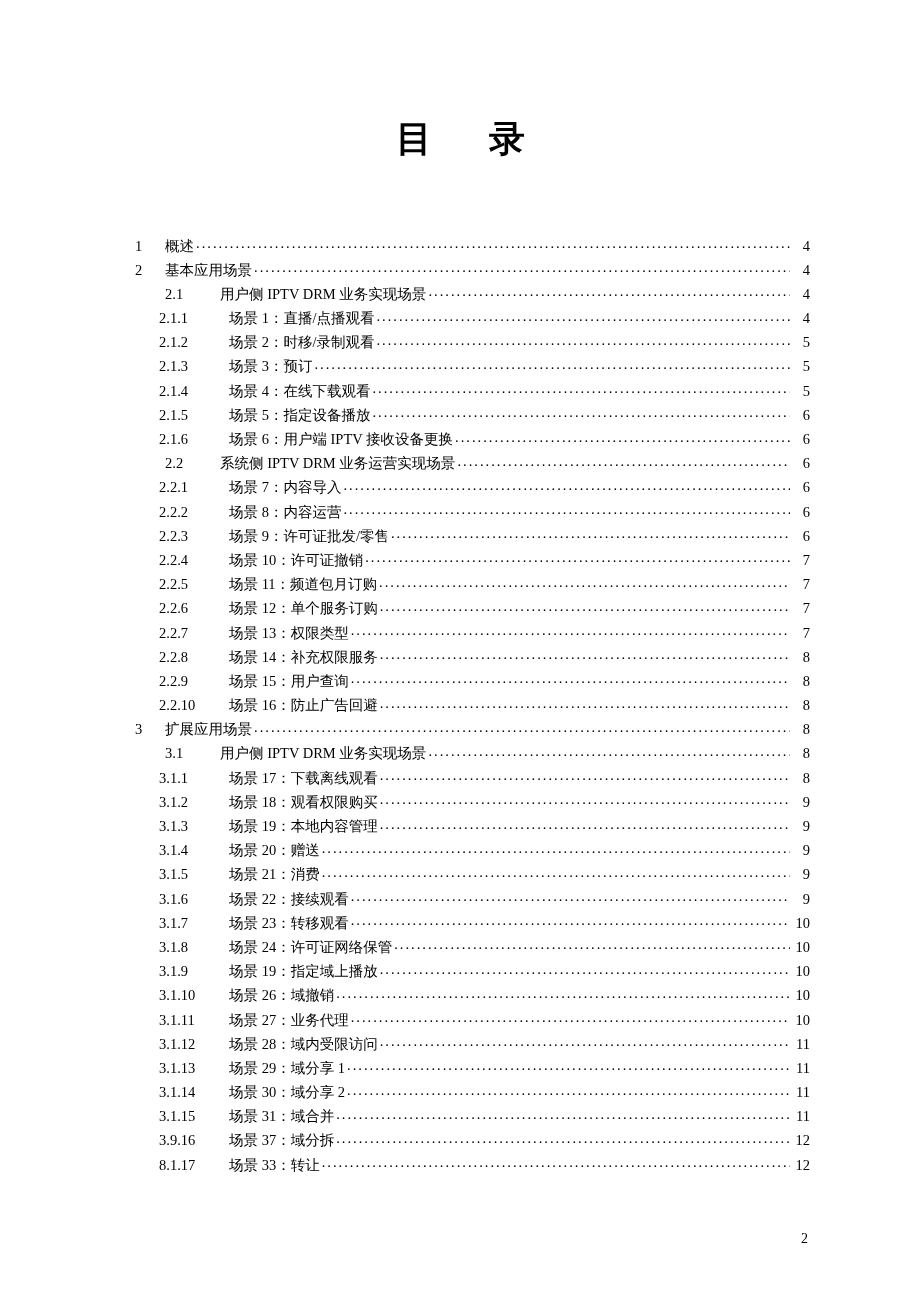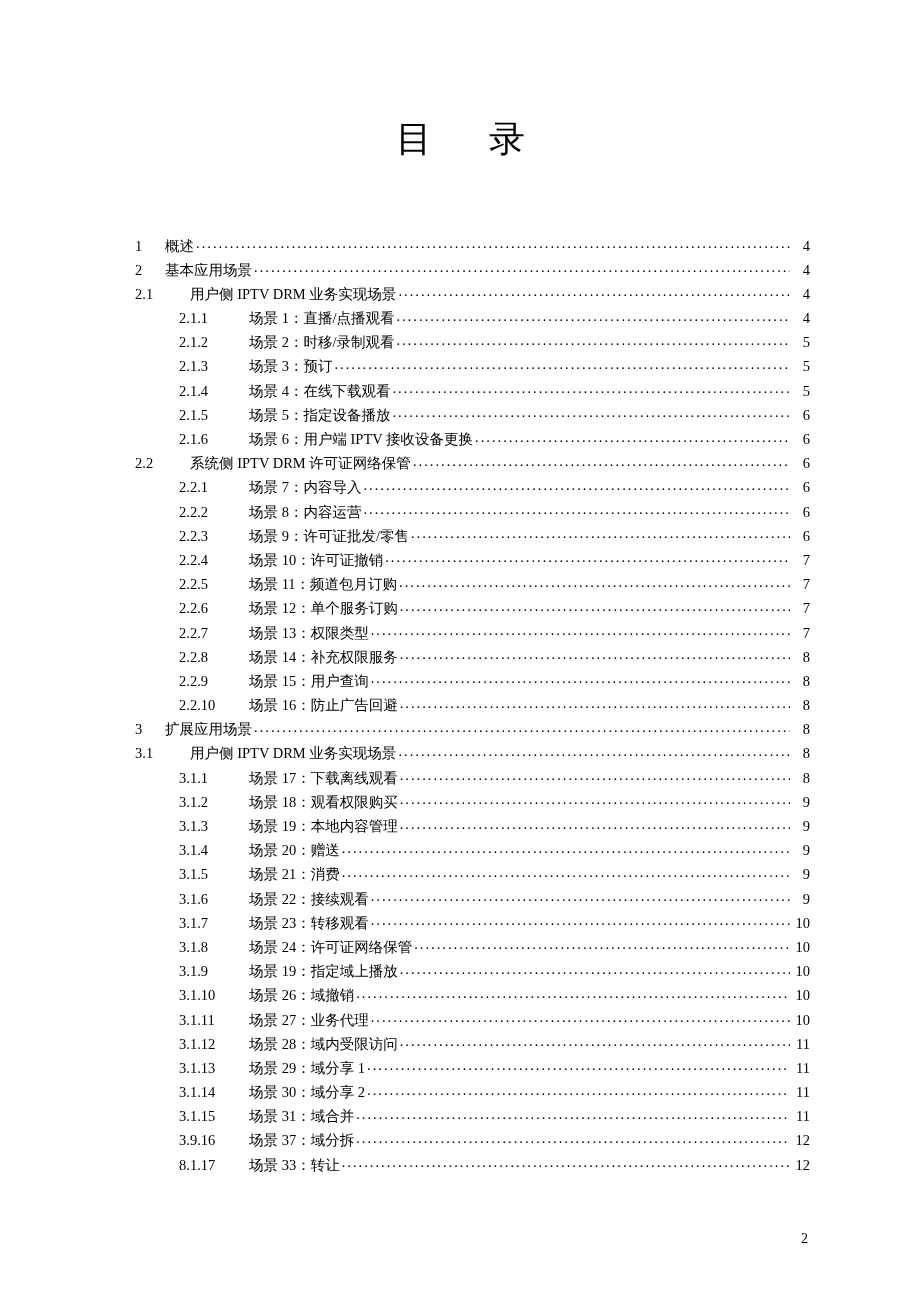--- a/index.html
+++ b/index.html
@@ -10,42 +10,42 @@
       font-family: "SimSun", "宋体", serif;
       color: #000;
       position: relative;
     }
     .page {
       padding: 115px 110px 60px 135px;
     }
     .title {
       text-align: center;
       font-size: 36px;
-      font-weight: normal;
+      font-weight: bold;
       letter-spacing: 24px;
       margin-bottom: 72px;
       font-family: "SimSun", "宋体", serif;
     }
     .toc {
       font-size: 14.5px;
       line-height: 1.0;
     }
     .toc-row {
       display: flex;
       align-items: baseline;
       white-space: nowrap;
       margin-bottom: 7.2px;
     }
     .num-col {
       flex: 0 0 auto;
       text-align: left;
     }
     .lvl1 .num-col { width: 30px; }
-    .lvl2 .num-col { width: 55px; }
-    .lvl3 .num-col { width: 70px; margin-left: 44px; }
+    .lvl2 .num-col { width: 55px; margin-left: 30px; }
+    .lvl3 .num-col { width: 70px; margin-left: 24px; }
     .title-col {
       flex: 0 0 auto;
       text-align: center;
     }
     .leader {
       flex: 1 1 auto;
       overflow: hidden;
       position: relative;
       height: 1em;
       margin: 0 2px;
@@ -128,21 +128,21 @@
         <span class="page-col">6</span>
       </div>
       <div class="toc-row lvl3">
         <span class="num-col">2.1.6</span>
         <span class="title-col">场景 6：用户端 IPTV 接收设备更换</span>
         <span class="leader"></span>
         <span class="page-col">6</span>
       </div>
       <div class="toc-row lvl2">
         <span class="num-col">2.2</span>
-        <span class="title-col">系统侧 IPTV DRM 许可证网络保管</span>
+        <span class="title-col">系统侧 IPTV DRM 业务运营实现场景</span>
         <span class="leader"></span>
         <span class="page-col">6</span>
       </div>
       <div class="toc-row lvl3">
         <span class="num-col">2.2.1</span>
         <span class="title-col">场景 7：内容导入</span>
         <span class="leader"></span>
         <span class="page-col">6</span>
       </div>
       <div class="toc-row lvl3">

